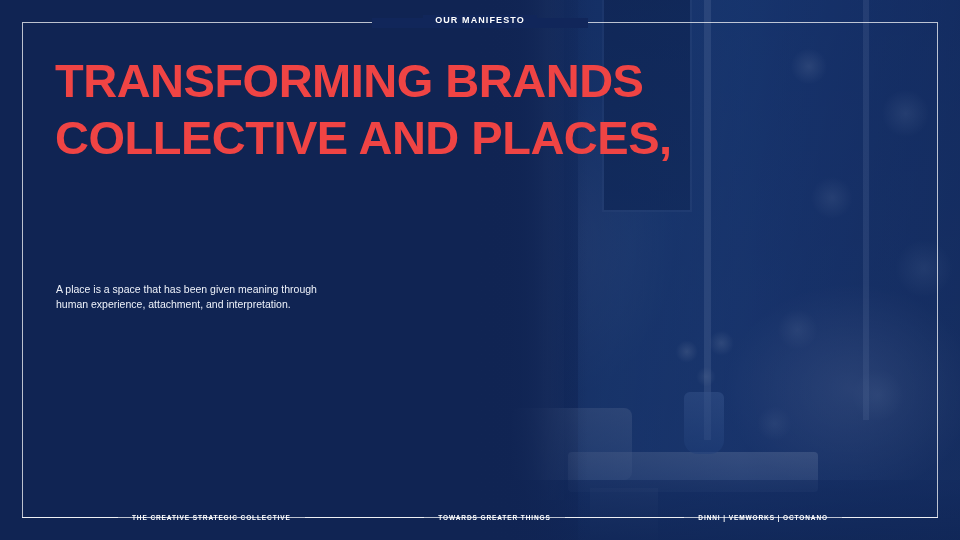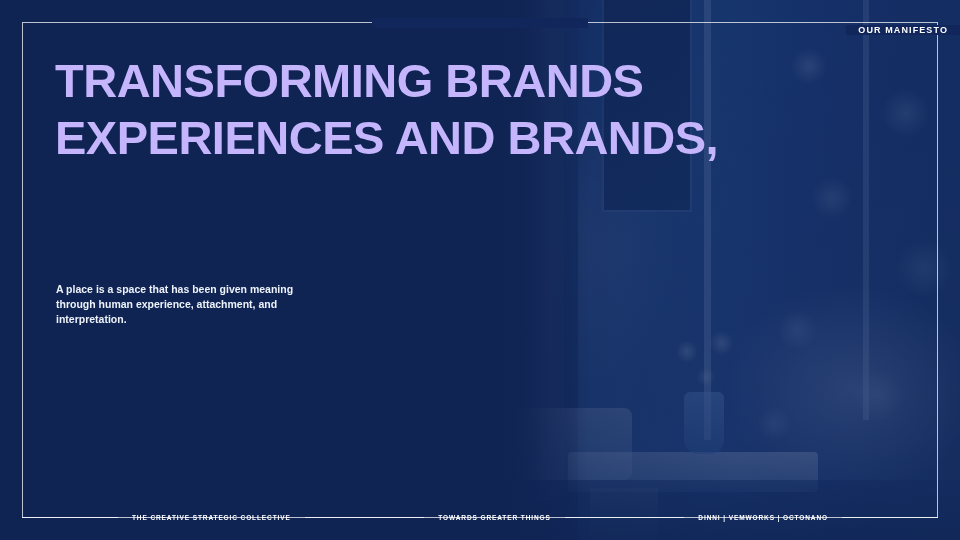--- a/index.html
+++ b/index.html
@@ -148,23 +148,23 @@
     left: 22px; top: 22px;
     width: 916px; height: 496px;
     border: 1px solid rgba(255,255,255,0.72);
     box-sizing: border-box;
     pointer-events: none;
   }
 
   
   .top-label {
     position: absolute;
-    top: 25px;
+    top: 15px;
     left: 0; right: 0;
-    text-align: right;
+    text-align: center;
     color: #ffffff;
     font-size: 9px;
     font-weight: 700;
     letter-spacing: 1.1px;
     background: transparent;
   }
   .top-label span {
     background: #11265a;
     padding: 0 12px;
   }
@@ -177,21 +177,21 @@
     height: 10px;
     background: #11265a;
   }
 
   
   .headline {
     position: absolute;
     left: 55px;
     top: 52px;
     width: 800px;
-    color: #c4b5fd;
+    color: #ef4444;
   }
   .headline .l1, .headline .l2 {
     font-size: 47px;
     font-weight: 700;
     letter-spacing: -0.5px;
     line-height: 57px;
     white-space: nowrap;
   }
   .headline .l3 {
     font-size: 46px;
@@ -206,21 +206,21 @@
     position: absolute;
     left: 56px;
     top: 282px;
     width: 270px;
     color: #eef2fa;
   }
   .body-copy p {
     margin: 0;
     font-size: 10.5px;
     line-height: 15px;
-    font-weight: 700;
+    font-weight: 400;
   }
   .body-copy p.caps {
     margin-top: 14px;
     font-weight: 600;
     letter-spacing: 0.2px;
     font-size: 10.5px;
     line-height: 14px;
   }
 
   
@@ -280,21 +280,21 @@
 
   <div class="frame"></div>
 
   <div class="top-label-mask"></div>
   <div class="top-label">
     <span>OUR MANIFESTO</span>
   </div>
 
   <div class="headline">
     <div class="l1">TRANSFORMING BRANDS</div>
-    <div class="l2">EXPERIENCES AND BRANDS,</div>
+    <div class="l2">COLLECTIVE AND PLACES,</div>
   </div>
 
   <div class="body-copy">
     <p>A place is a space that has been given meaning through human experience, attachment, and interpretation.</p>
   </div>
 
   <div class="footer">
     <div class="rule-short"></div>
     <div class="item">THE CREATIVE STRATEGIC COLLECTIVE</div>
     <div class="rule"></div>

